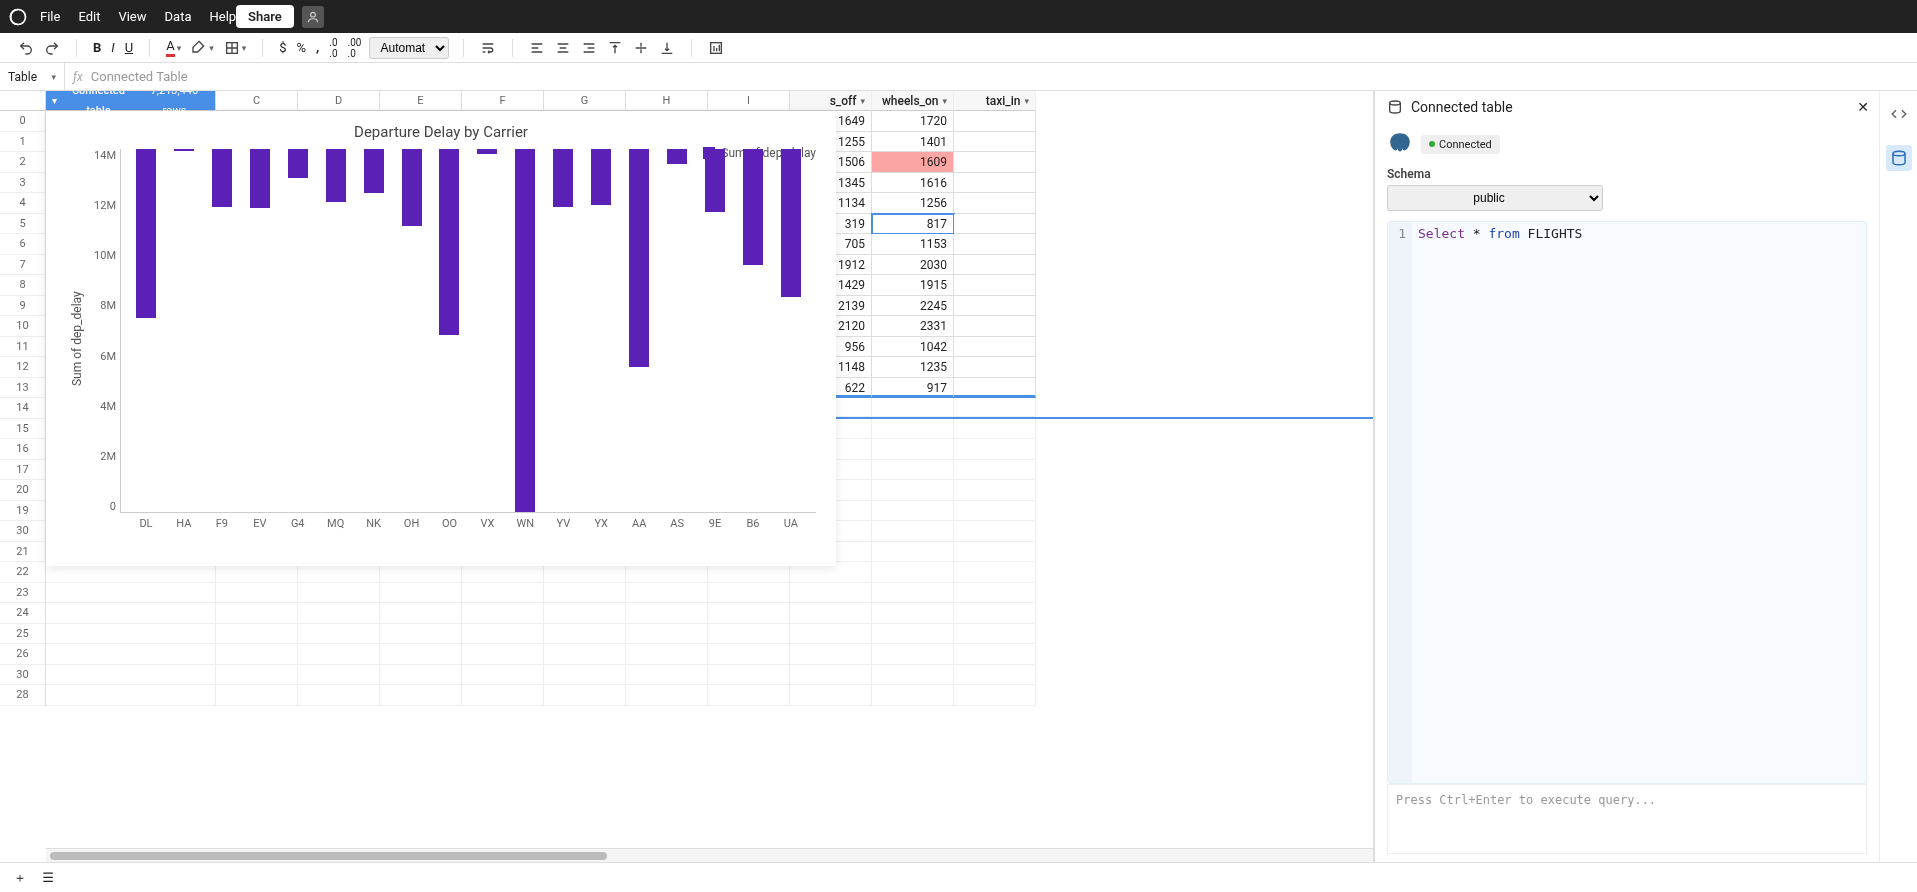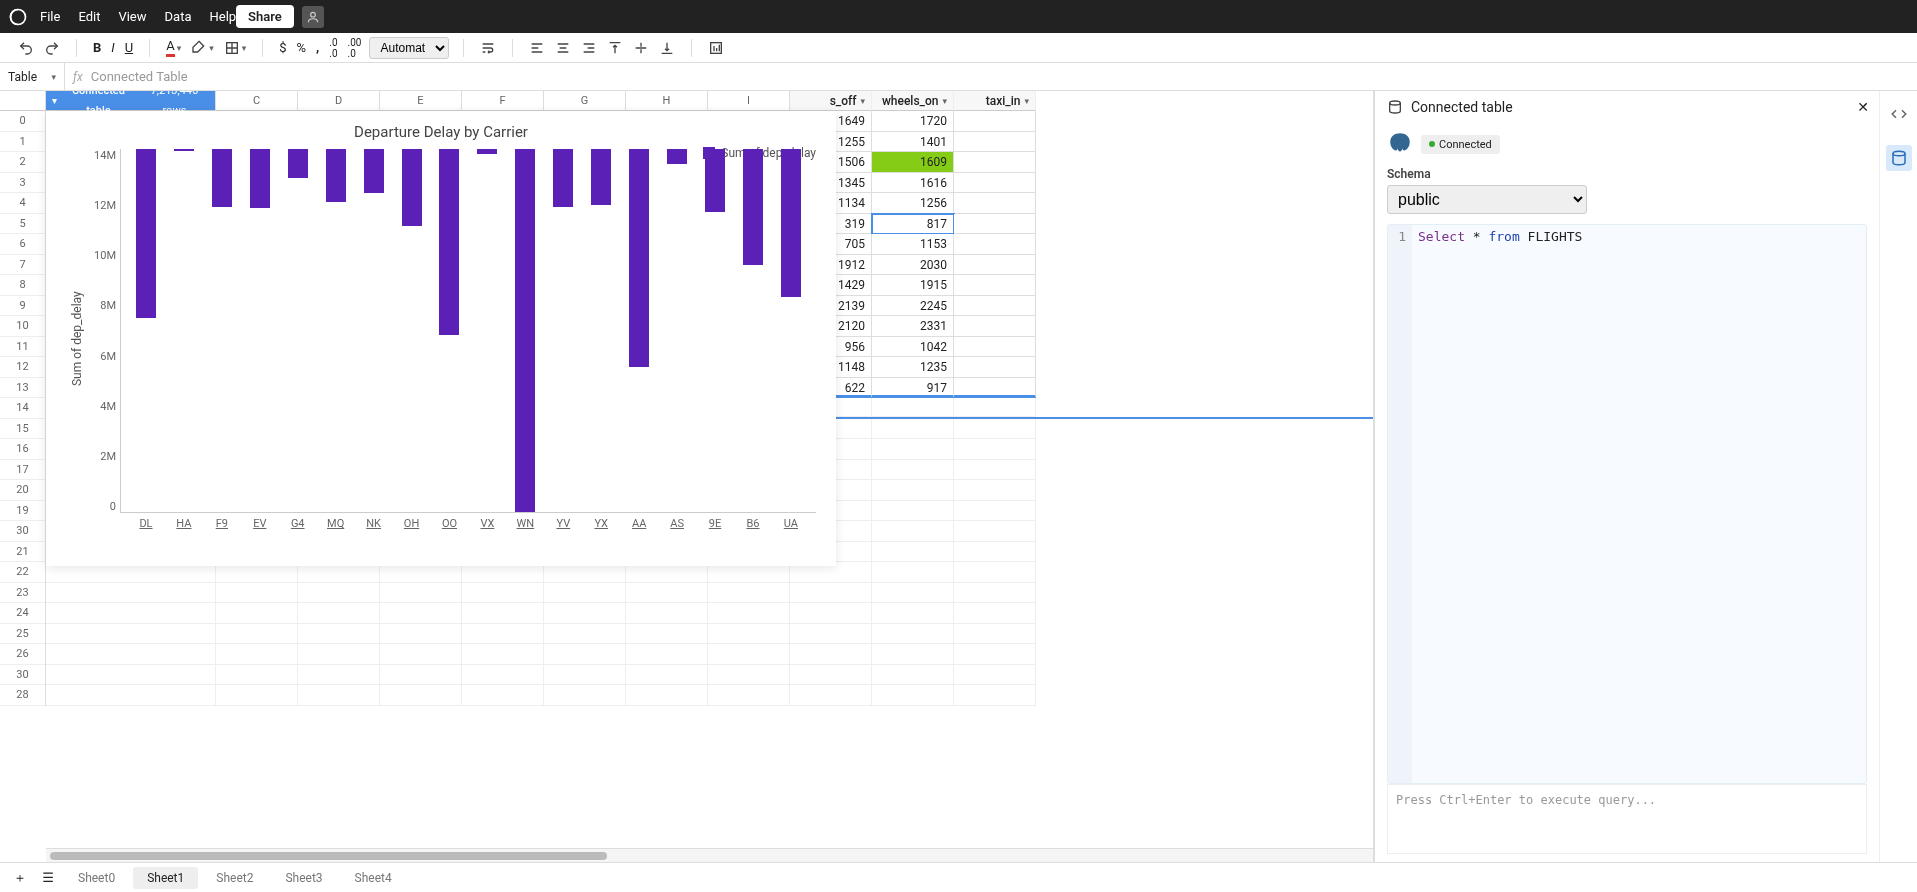--- a/index.html
+++ b/index.html
@@ -49,37 +49,37 @@
   .chart-title { text-align: center; font-size: 15px; color: #444; margin-bottom: 8px; }
   .chart-body { display: flex; height: 380px; }
   .y-axis-label { writing-mode: vertical-rl; transform: rotate(180deg); font-size: 12px; color: #555; text-align:center; padding-right:4px;}
   .plot { flex: 1; position: relative; display:flex;}
   .y-ticks { width: 36px; display:flex; flex-direction:column; justify-content:space-between; text-align:right; font-size:11px; color:#666; padding-right:4px; padding-bottom:16px;}
   .bars-area { flex:1; position:relative; border-left:1px solid #ccc; border-bottom:1px solid #ccc; margin-bottom:16px;}
   .bars { position:absolute; inset:0; display:flex; align-items:flex-end; padding:0 6px;}
   .bar-wrap { flex:1; display:flex; flex-direction:column; align-items:center; height:100%;}
   .bar { width: 20px; background: #5b21b6; }
   .x-labels { position:absolute; bottom:-18px; left:0; right:0; display:flex; padding:0 6px;}
-  .x-label { flex:1; text-align:center; font-size:11px; color:#666;text-decoration:underline;}
+  .x-label { flex:1; text-align:center; font-size:11px; color:#666;}
   .x-axis-label { text-align:center; font-size:12px; color:#555; margin-top:2px;}
   .legend { position:absolute; top:35px; right:20px; display:flex; align-items:center; gap:6px; font-size:12px; color:#555;}
   .legend-swatch {width:12px; height:12px; background:#5b21b6;}
   
   .scroll-h { position:absolute; bottom:0; left:46px; right:0; height:14px; background:#f5f5f5; border-top:1px solid #ddd; display:flex; align-items:center;}
   .scroll-thumb { height:8px; background:#bbb; border-radius:4px; margin-left:4px;}
   
   .side-panel { width: 505px; border-left: 1px solid #ddd; display: flex; flex-direction: column; padding: 8px 12px; position:relative;}
   .side-panel .panel-title { display:flex; align-items:center; gap:8px; font-size:14px; padding-bottom:6px;}
   .side-panel .close { position:absolute; top:8px; right:10px; cursor:pointer; font-size:14px;}
   .conn-row { display:flex; align-items:center; gap:8px; padding:10px 0;}
   .conn-badge { background:#eee; border-radius:3px; padding:3px 8px; font-size:11px; display:flex; align-items:center; gap:4px;}
   .conn-dot{width:6px;height:6px;background:#3a3;border-radius:50%;}
   .pg-icon{width:26px;height:26px;}
   .schema-label{font-size:12px; font-weight:600; color:#444; margin-bottom:4px;}
-  .schema-select{width:200px; padding:4px 6px; border:1px solid #ccc; border-radius:3px; font-size:16px; margin-bottom:10px;}
+  .schema-select{width:216px; padding:4px 6px; border:1px solid #ccc; border-radius:3px; font-size:12px; margin-bottom:10px;text-align:center;}
   .sql-editor { flex:1; background:#f7fbff; border:1px solid #e3eef7; border-radius:3px; font-family: monospace; font-size:13px; display:flex;}
   .sql-gutter{width:24px; text-align:right; padding:4px 6px 0 0; color:#888; background:#eef4f9;}
   .sql-text{padding:4px 6px; white-space:pre;}
   .sql-kw{color:#7b2d8e;}
   .sql-kw2{color:#1e40af;}
   .console-row{border-top:1px solid #eee; padding:6px 0; display:flex; align-items:center; font-size:12px;}
   .console-row .label{flex:1; color:#555;}
   .run-btn{background:#eee; border-radius:3px; padding:3px 10px; margin-left:6px; cursor:pointer; font-size:12px; display:flex; align-items:center; gap:4px;}
   .console-out{border:1px solid #eee; flex:0 0 70px; padding:8px; color:#999; font-family:monospace; font-size:12px;}
   
@@ -318,21 +318,21 @@
         <div class="grid-row">
           <div class="grid-cell" style="width: 170px;"></div>
           <div class="grid-cell" style="width: 82px;"></div>
           <div class="grid-cell" style="width: 82px;"></div>
           <div class="grid-cell" style="width: 82px;"></div>
           <div class="grid-cell" style="width: 82px;"></div>
           <div class="grid-cell" style="width: 82px;"></div>
           <div class="grid-cell" style="width: 82px;"></div>
           <div class="grid-cell" style="width: 82px;"></div>
           <div class="grid-cell" style="width: 82px; background: rgb(255, 255, 255); border-bottom: 1px solid rgb(221, 221, 221); border-right: 1px solid rgb(221, 221, 221);">1506</div>
-          <div class="grid-cell" style="width: 82px; background: #84cc16; border-bottom: 1px solid rgb(221, 221, 221); border-right: 1px solid rgb(221, 221, 221);">1609</div>
+          <div class="grid-cell" style="width: 82px; background: #fca5a5; border-bottom: 1px solid rgb(221, 221, 221); border-right: 1px solid rgb(221, 221, 221);">1609</div>
           <div class="grid-cell" style="width: 82px; background: rgb(255, 255, 255); border-bottom: 1px solid rgb(221, 221, 221); border-right: 1px solid rgb(221, 221, 221);"></div>
         </div>
         <div class="grid-row">
           <div class="grid-cell" style="width: 170px;"></div>
           <div class="grid-cell" style="width: 82px;"></div>
           <div class="grid-cell" style="width: 82px;"></div>
           <div class="grid-cell" style="width: 82px;"></div>
           <div class="grid-cell" style="width: 82px;"></div>
           <div class="grid-cell" style="width: 82px;"></div>
           <div class="grid-cell" style="width: 82px;"></div>
@@ -826,20 +826,13 @@
           <ellipse cx="12" cy="6" rx="8" ry="3"></ellipse>
           <path d="M4 6v12c0 1.7 3.6 3 8 3s8-1.3 8-3V6"></path>
         </svg>
       </div>
   </div>
 </div>
 
 <div class="sheet-tabs">
   <div class="tab-btn">＋</div>
   <div class="tab-btn">☰</div>
-  <div id="tabs" style="display:flex; gap:4px;">
-      <div class="tab">Sheet0</div>
-      <div class="tab active">Sheet1</div>
-      <div class="tab">Sheet2</div>
-      <div class="tab">Sheet3</div>
-      <div class="tab">Sheet4</div>
-    </div>
 </div>
 
 </body></html>

